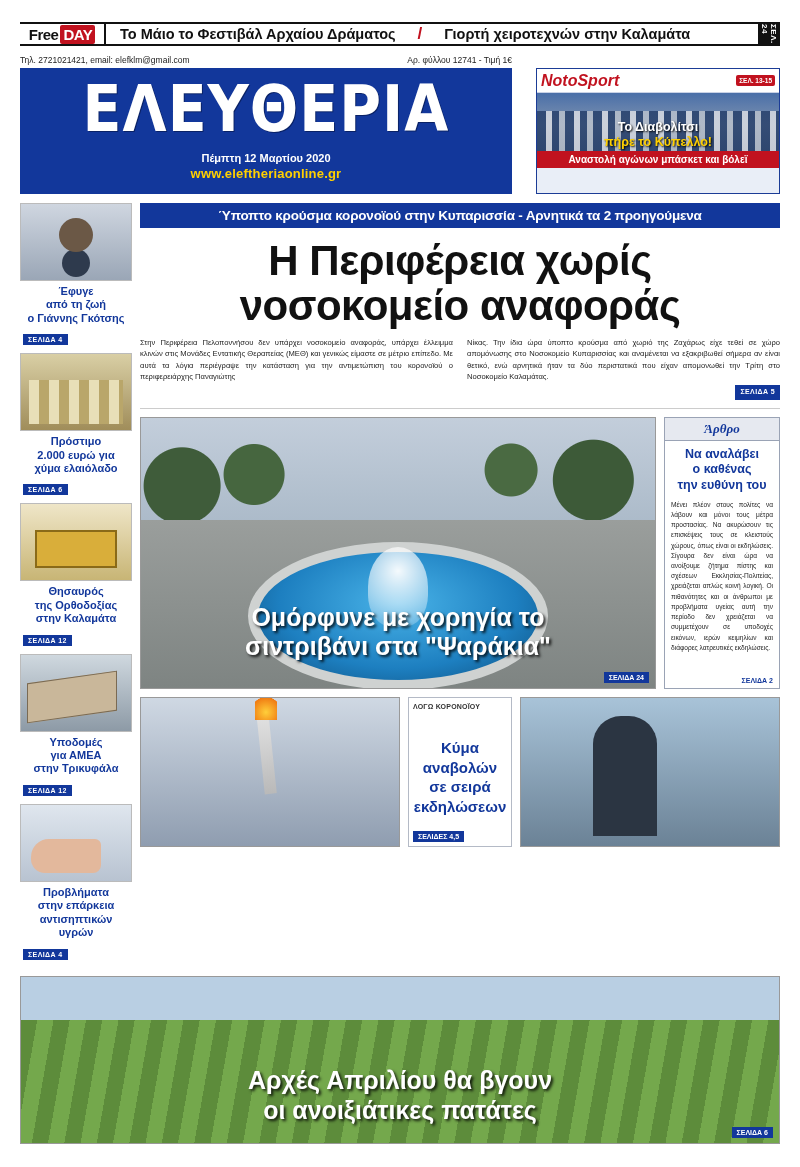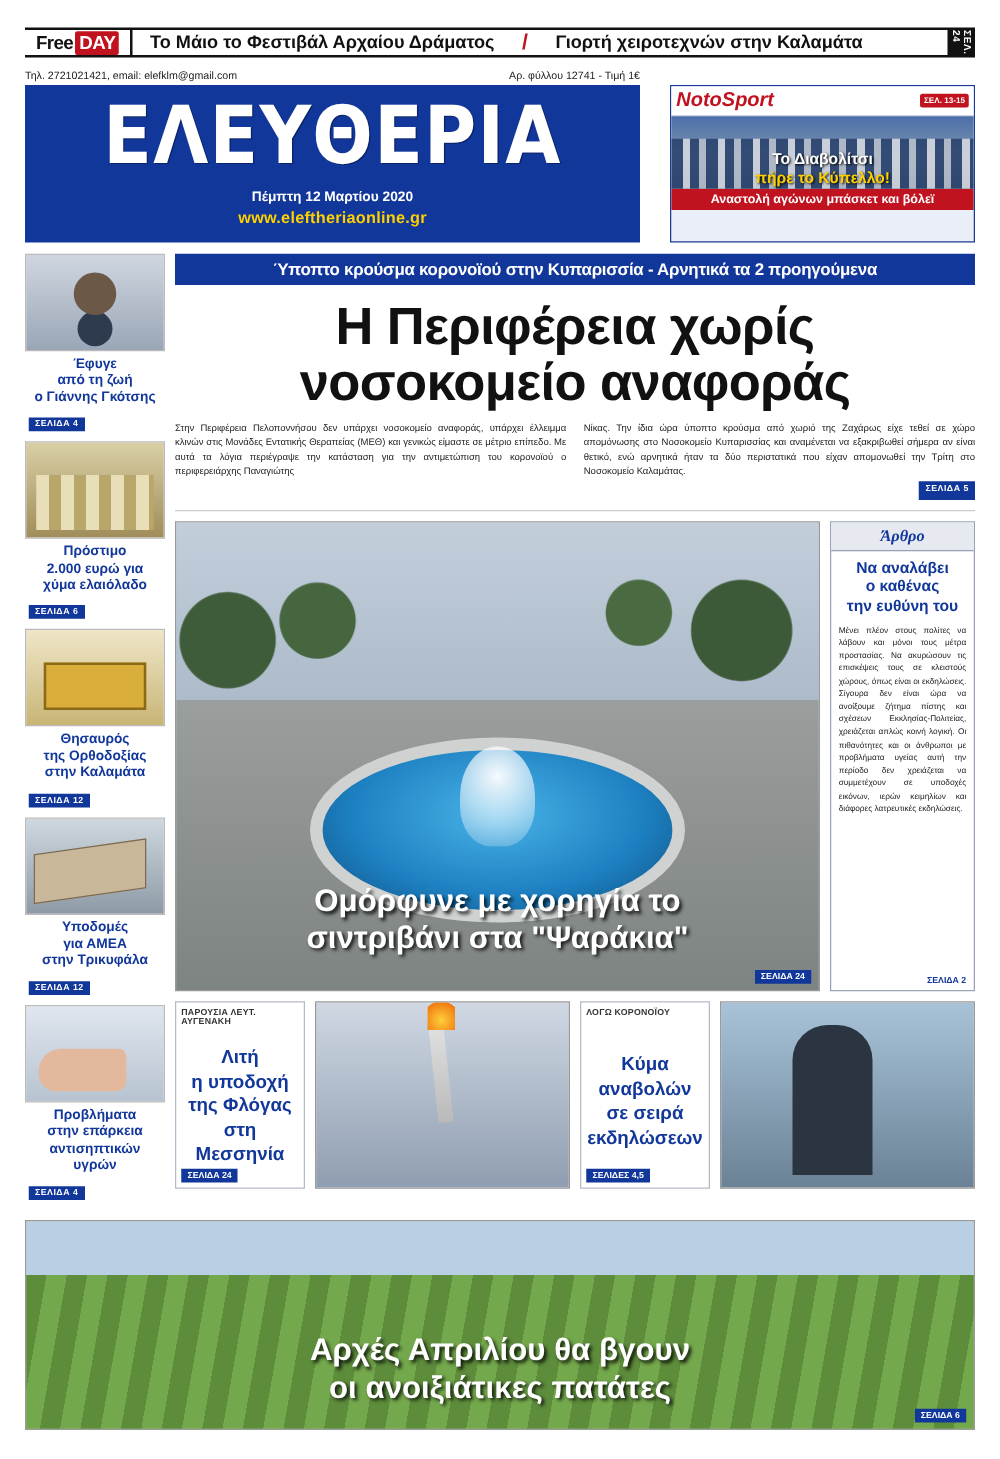--- a/index.html
+++ b/index.html
@@ -187,21 +187,21 @@
   .lede {
     display: flex; gap: 14px; font-size: 7.6px; line-height: 1.5;
     color: #222; text-align: justify; padding-bottom: 8px;
     border-bottom: 1px solid #ccc; margin-bottom: 8px;
   }
   .lede p { flex: 1; }
   .lede .tagwrap { text-align: right; margin-top: 3px; }
 
   .feature-row { display: flex; gap: 8px; }
   .feature {
-    flex: 1; position: relative; height: 376px; overflow: hidden;
+    flex: 1; position: relative; height: 272px; overflow: hidden;
     border: 1px solid #999;
     background: linear-gradient(#b9c6d4 0%, #9fb0c2 40%, #7d8fa0 100%);
   }
   .fountain-plaza {
     position: absolute; left: 0; right: 0; bottom: 0; height: 62%;
     background: linear-gradient(#9a9e9c, #7e8482);
   }
   .fountain-basin {
     position: absolute; left: 50%; top: 46%; transform: translateX(-50%);
     width: 300px; height: 148px; border-radius: 50%;
@@ -457,28 +457,20 @@
           <div class="opinion-head">Άρθρο</div>
           <div class="opinion-title" style="white-space:pre-line">Να αναλάβει
 ο καθένας
 την ευθύνη του</div>
           <div class="opinion-body">Μένει πλέον στους πολίτες να λάβουν και μόνοι τους μέτρα προστασίας. Να ακυρώσουν τις επισκέψεις τους σε κλειστούς χώρους, όπως είναι οι εκδηλώσεις. Σίγουρα δεν είναι ώρα να ανοίξουμε ζήτημα πίστης και σχέσεων Εκκλησίας-Πολιτείας, χρειάζεται απλώς κοινή λογική. Οι πιθανότητες και οι άνθρωποι με προβλήματα υγείας αυτή την περίοδο δεν χρειάζεται να συμμετέχουν σε υποδοχές εικόνων, ιερών κειμηλίων και διάφορες λατρευτικές εκδηλώσεις.</div>
           <div class="opinion-tag">ΣΕΛΙΔΑ 2</div>
         </div>
       </div>
 
       <div class="row2">
-        <div class="box-text">
-          <div class="box-over">ΠΑΡΟΥΣΙΑ ΛΕΥΤ. ΑΥΓΕΝΑΚΗ</div>
-          <div class="box-title" style="white-space:pre-line">Λιτή
-η υποδοχή
-της Φλόγας
-στη Μεσσηνία</div>
-          <div class="box-tag">ΣΕΛΙΔΑ 24</div>
-        </div>
         <div class="photo-torch"></div>
         <div class="box-text">
           <div class="box-over">ΛΟΓΩ ΚΟΡΟΝΟΪΟΥ</div>
           <div class="box-title" style="white-space:pre-line">Κύμα
 αναβολών
 σε σειρά
 εκδηλώσεων</div>
           <div class="box-tag">ΣΕΛΙΔΕΣ 4,5</div>
         </div>
         <div class="photo-elder"></div>

